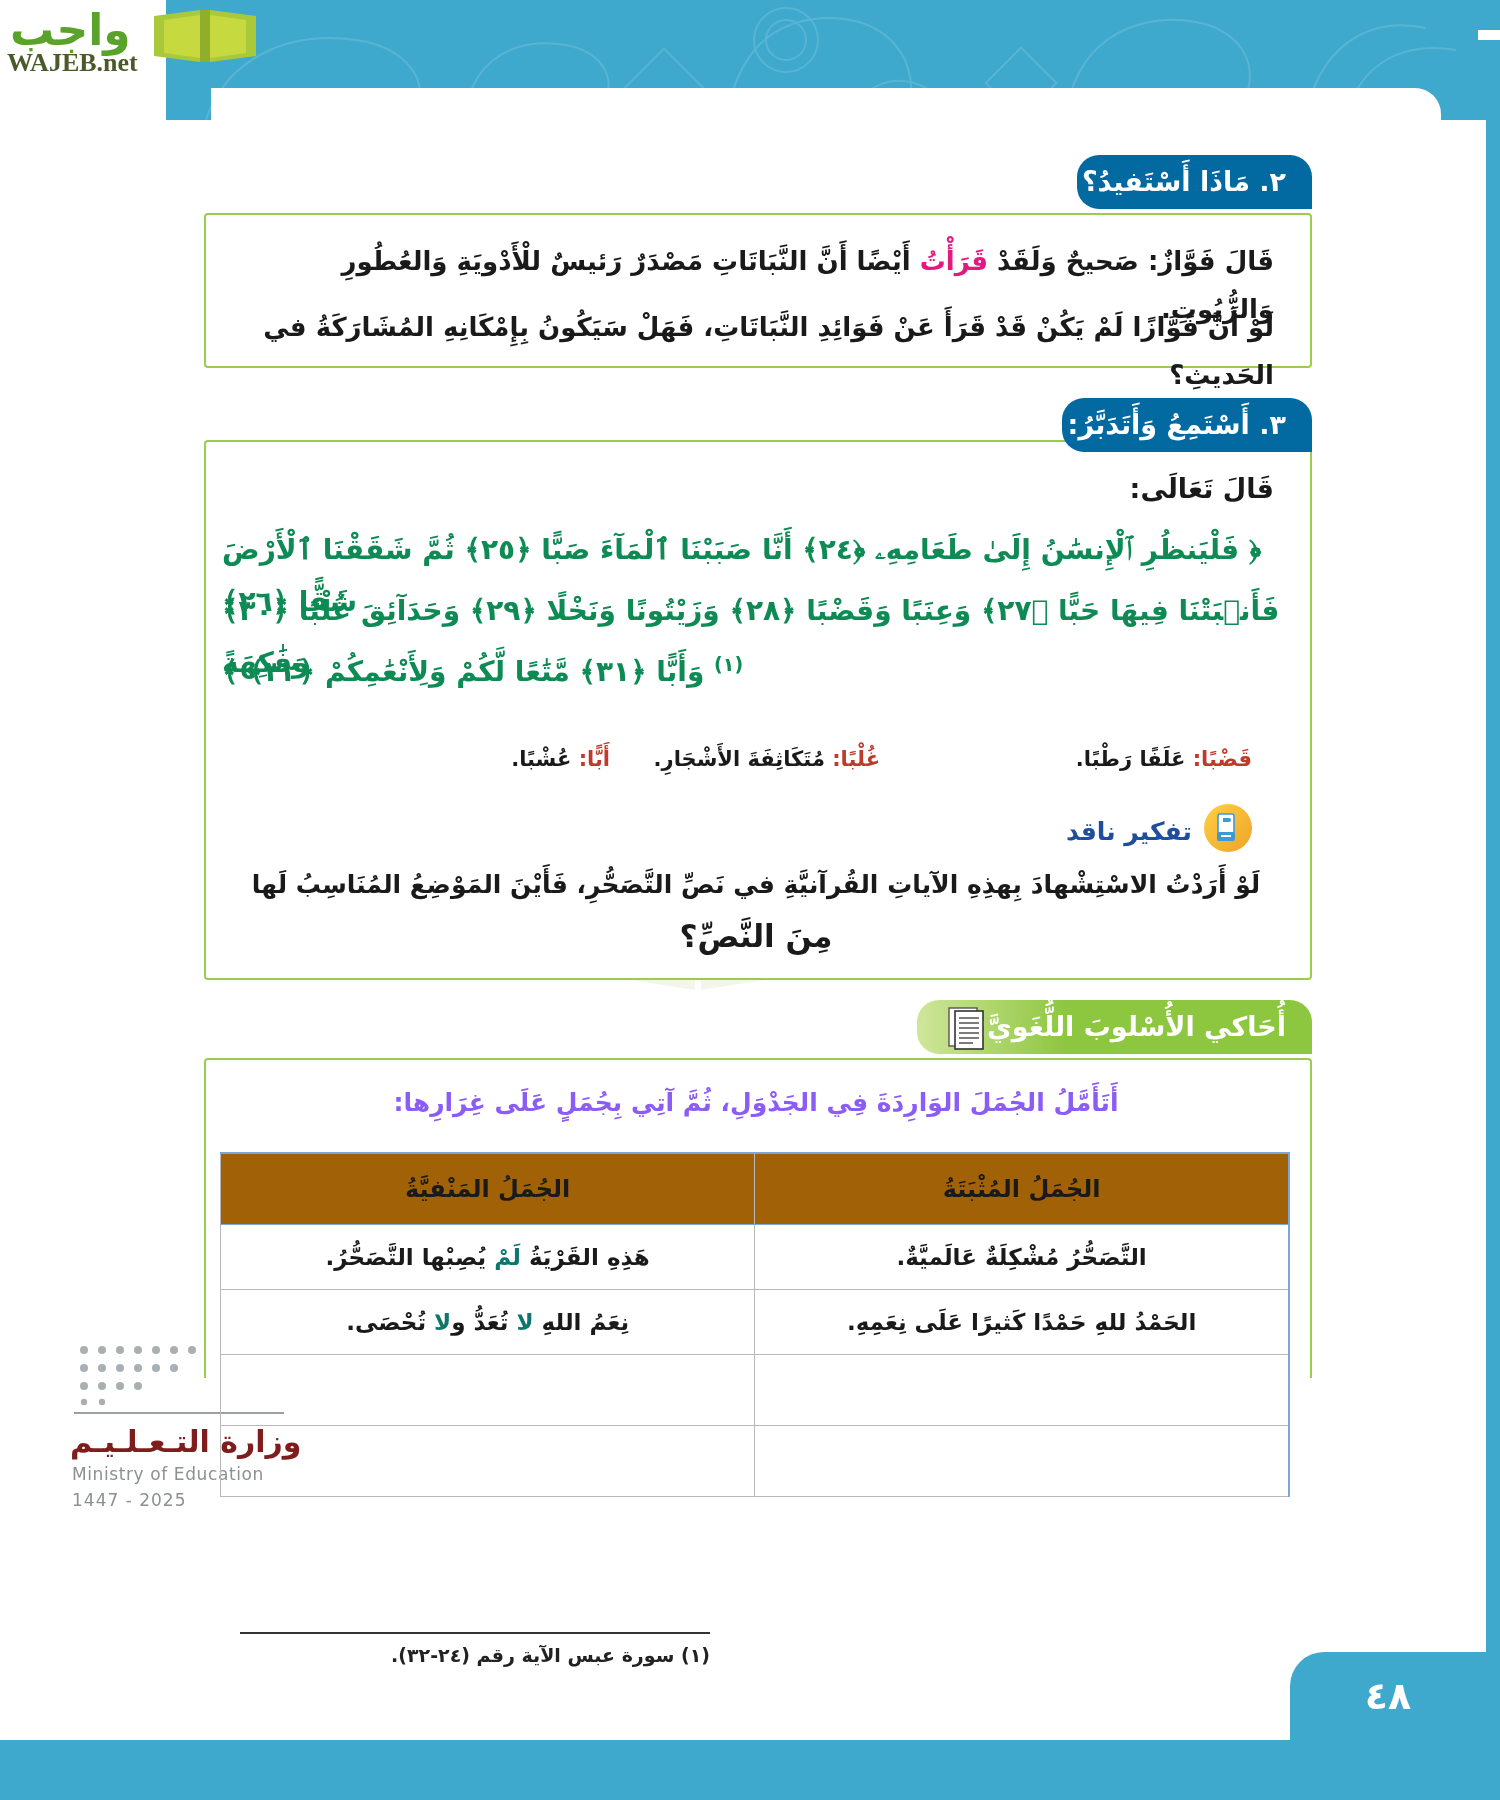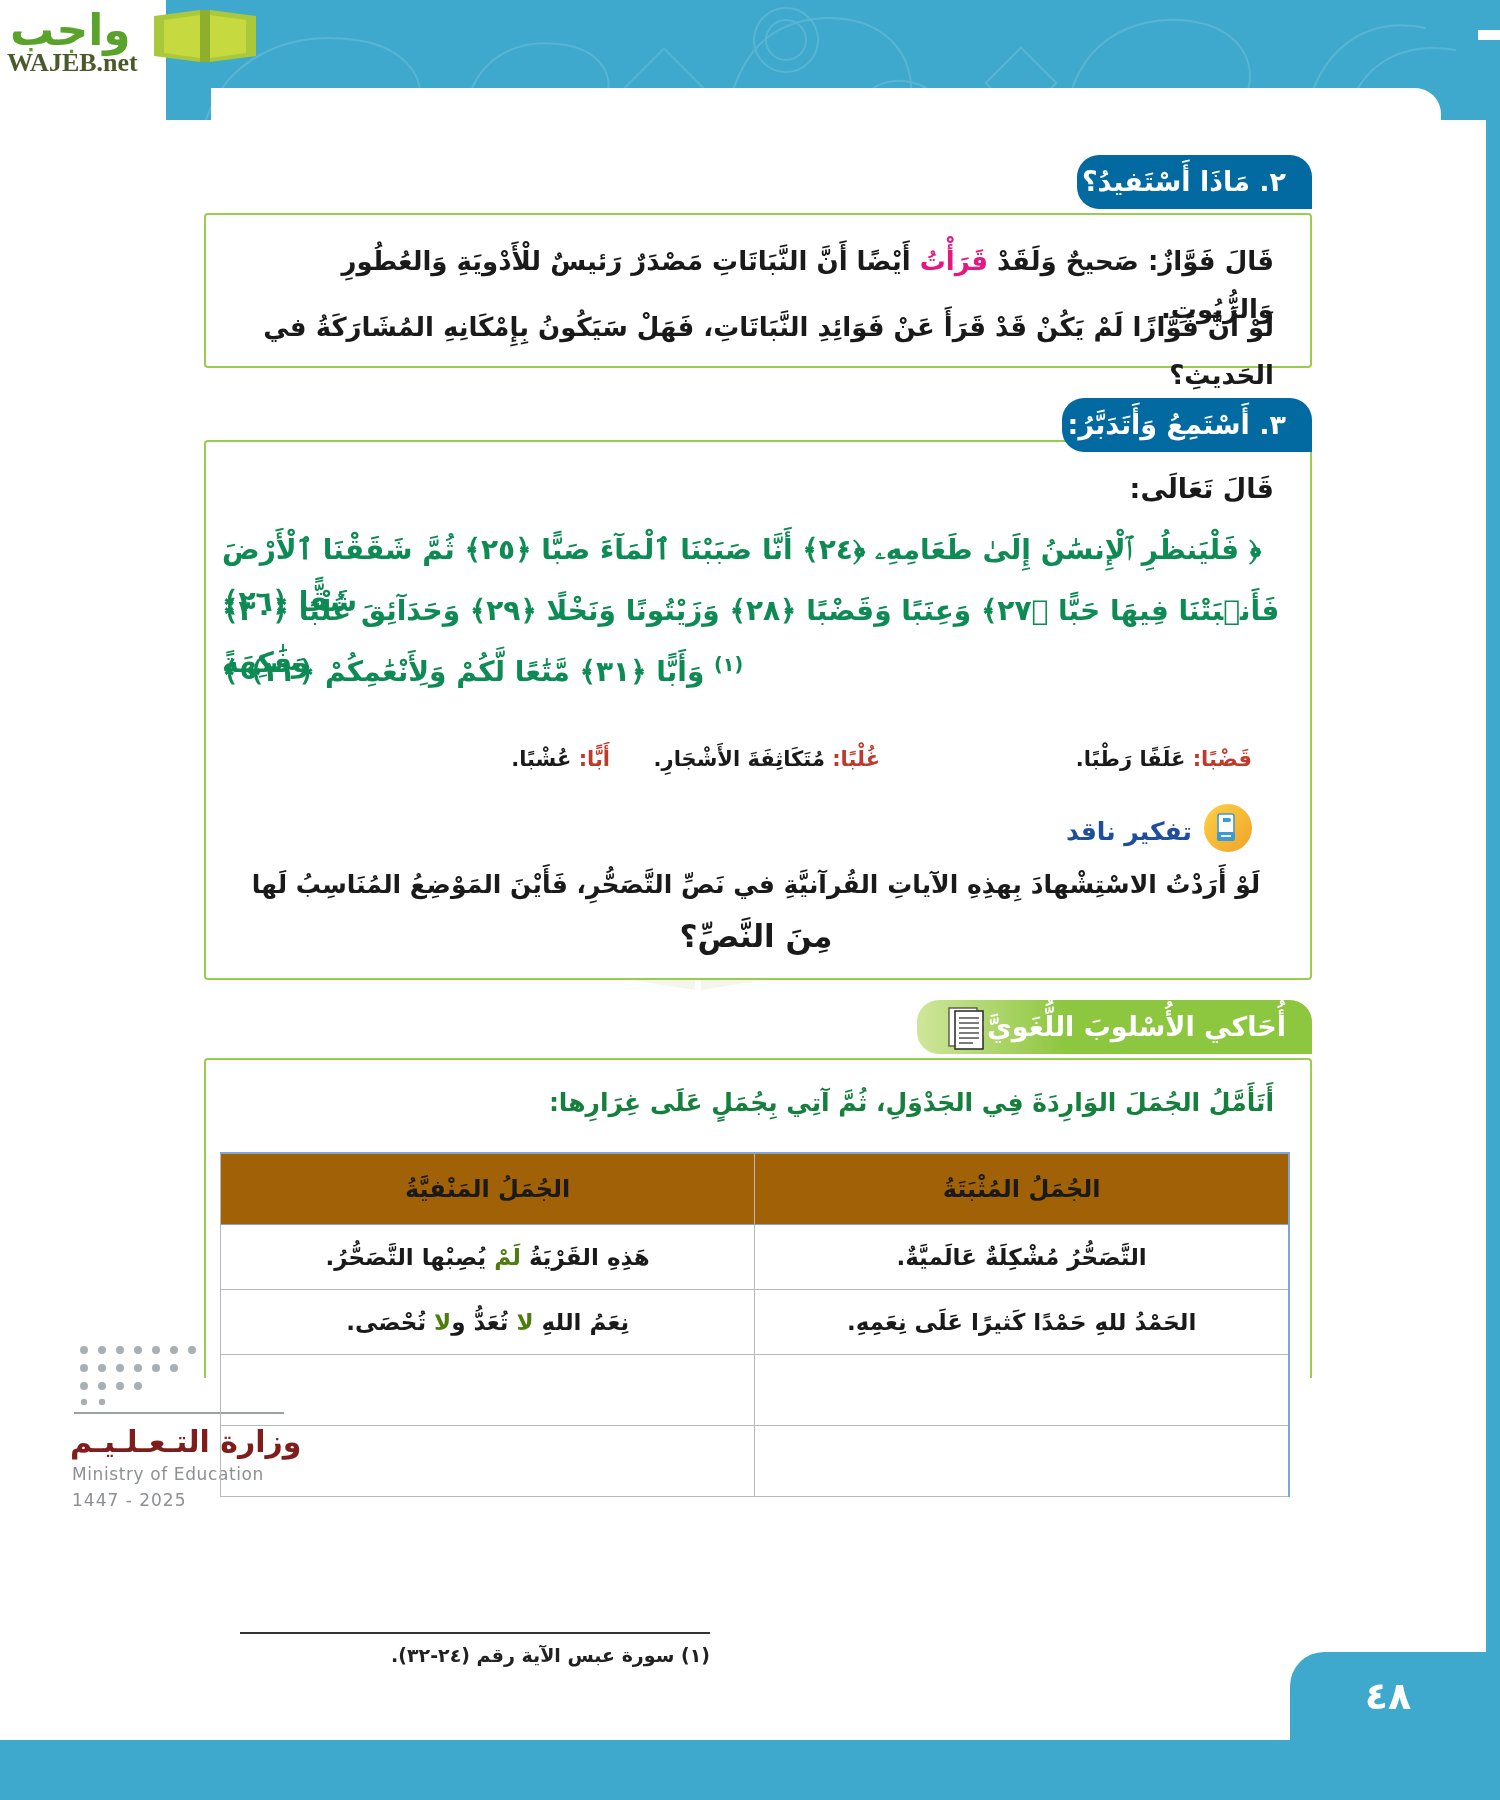--- a/index.html
+++ b/index.html
@@ -106,36 +106,36 @@
   .ct-label{
     position:absolute;color:#1f4e9c;font-size:25px;font-weight:bold;
   }
   .ct-icon{
     position:absolute;width:48px;height:48px;border-radius:50%;
     background:linear-gradient(135deg,#fdd043,#f0a32a);
     display:flex;align-items:center;justify-content:center;
   }
 
   
-  .red-inst{color:#15803d;font-size:25px;font-weight:bold;text-align:right;}
+  .red-inst{color:#8b5cf6;font-size:25px;font-weight:bold;text-align:center;}
 
   
   table.tbl{
     position:absolute;border-collapse:collapse;z-index:3;direction:rtl;
   }
   table.tbl th,table.tbl td{
     border:1.5px solid #b9b9b9;text-align:center;vertical-align:middle;
     font-size:23px;font-weight:bold;color:#1a1a1a;height:52px;padding:6px 10px;
   }
   table.tbl th{
     background:#a16207;border-top:2px solid #7da7d9;border-bottom:1.5px solid #7da7d9;
     font-size:24px;height:58px;
   }
   table.tbl .vsep{border-right:2px solid #7da7d9;}
-  .neg{color:#4d7c0f;}
+  .neg{color:#0f766e;}
 
   
   .fn-rule{position:absolute;height:2px;background:#333;}
   .footnote{position:absolute;font-size:19px;color:#222;font-weight:bold;text-align:right;}
 
   
   .moe{position:absolute;left:70px;bottom:300px;width:250px;height:160px;}
   .moe-ar{position:absolute;left:0;top:84px;font-size:30px;color:#7f1d1d;font-weight:bold;letter-spacing:2px;}
   .moe-en{position:absolute;left:2px;top:124px;font-size:17px;color:#8d9093;letter-spacing:.6px;}
   .moe-yr{position:absolute;left:2px;top:150px;font-size:17px;color:#8d9093;letter-spacing:1px;}

